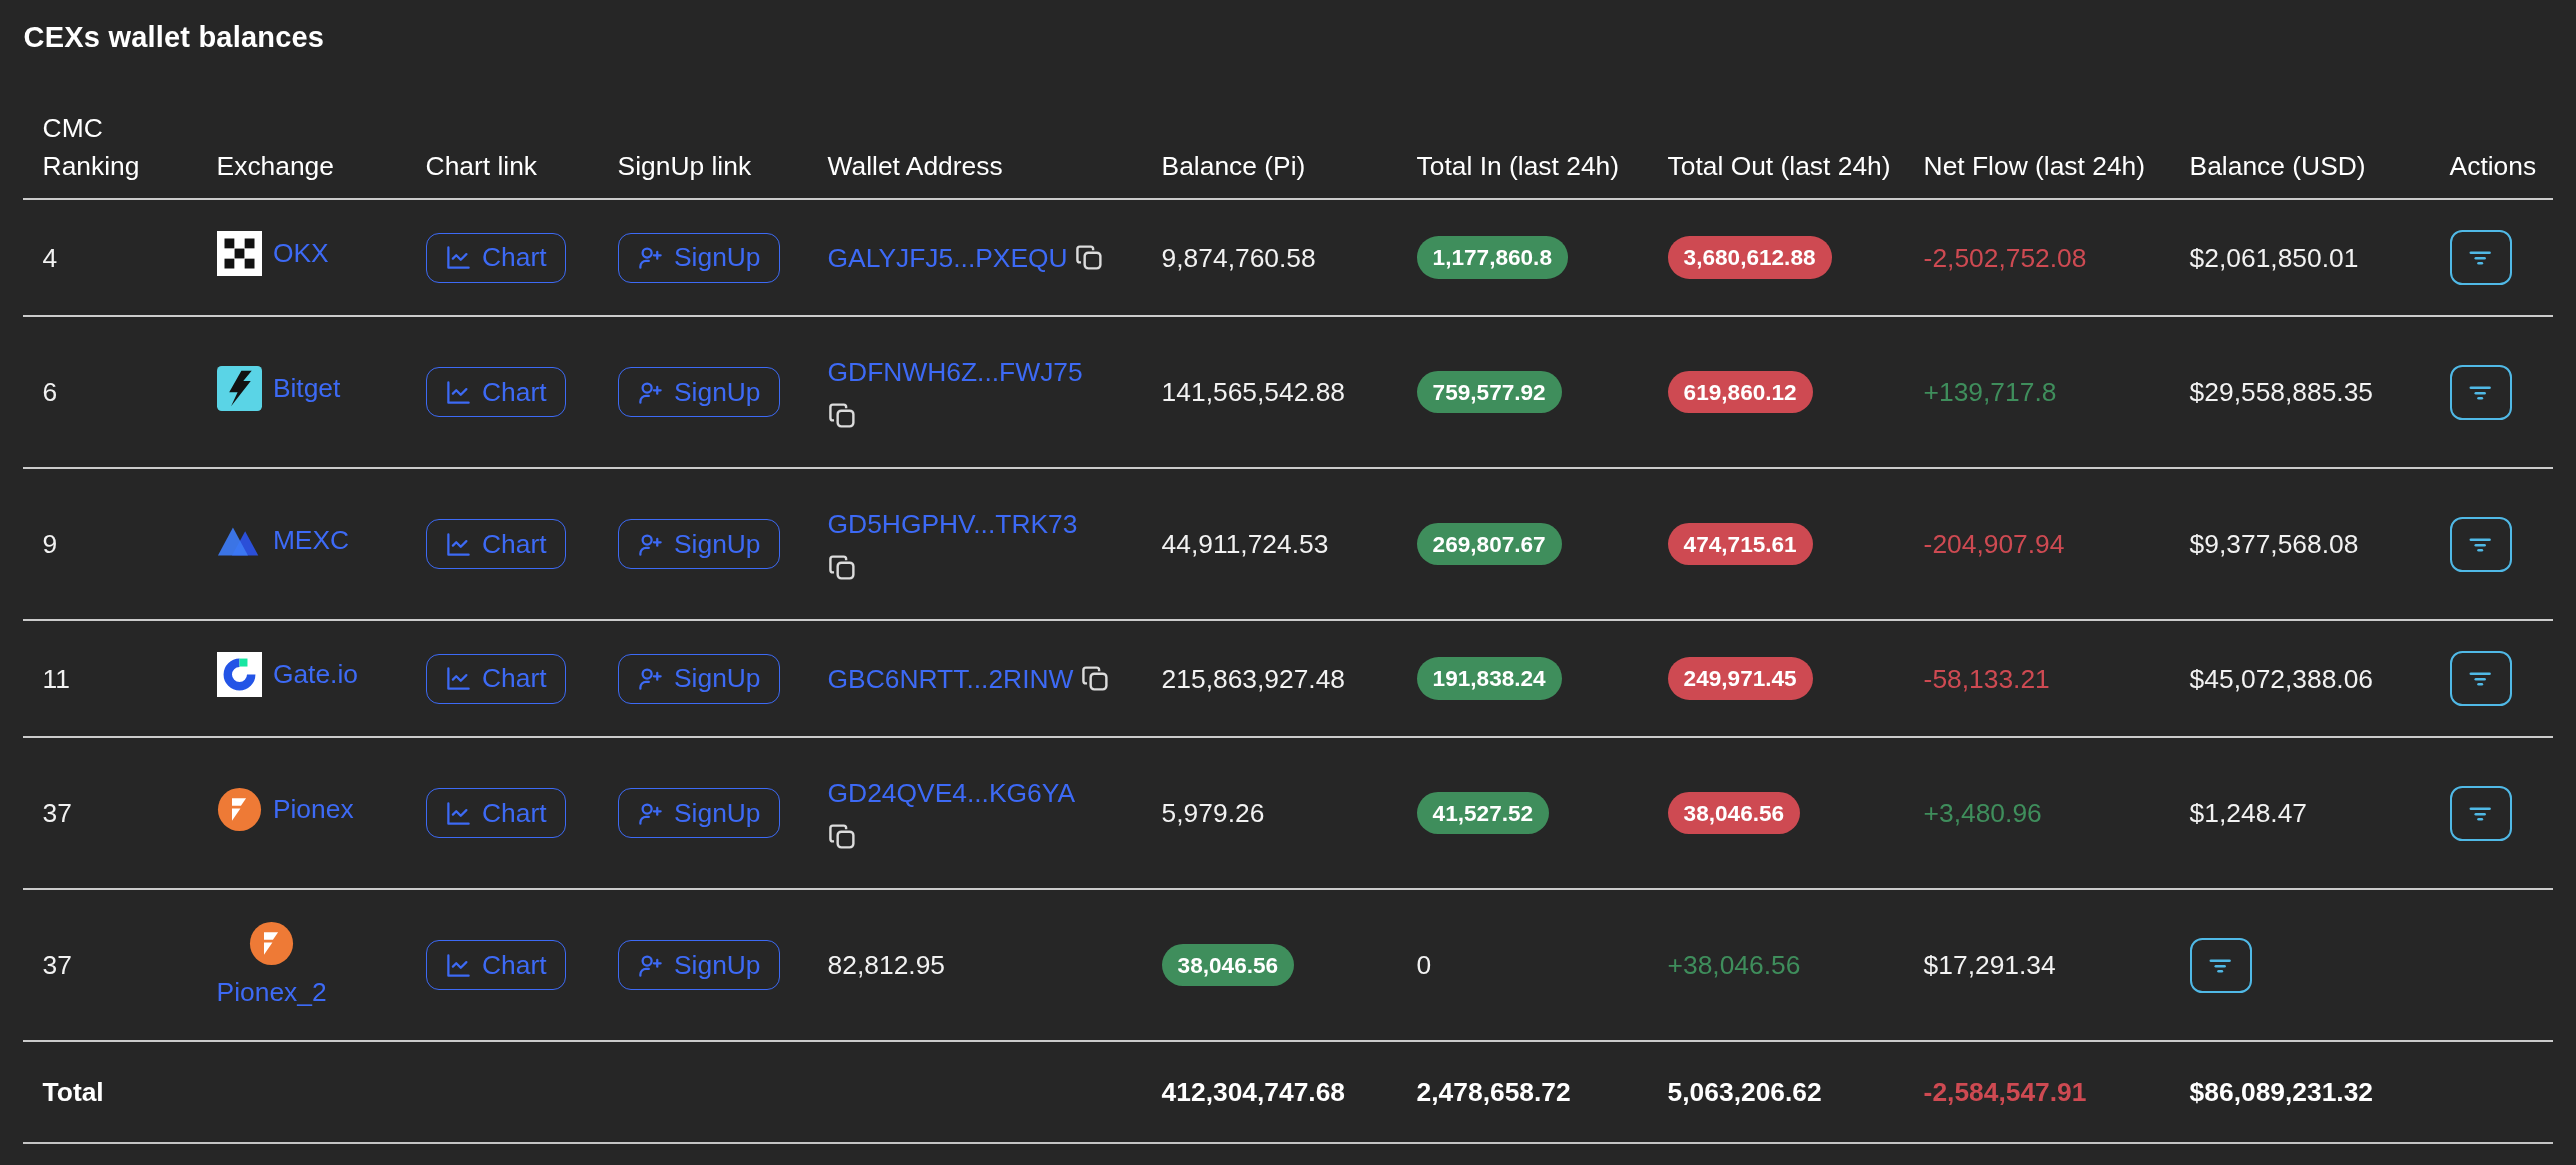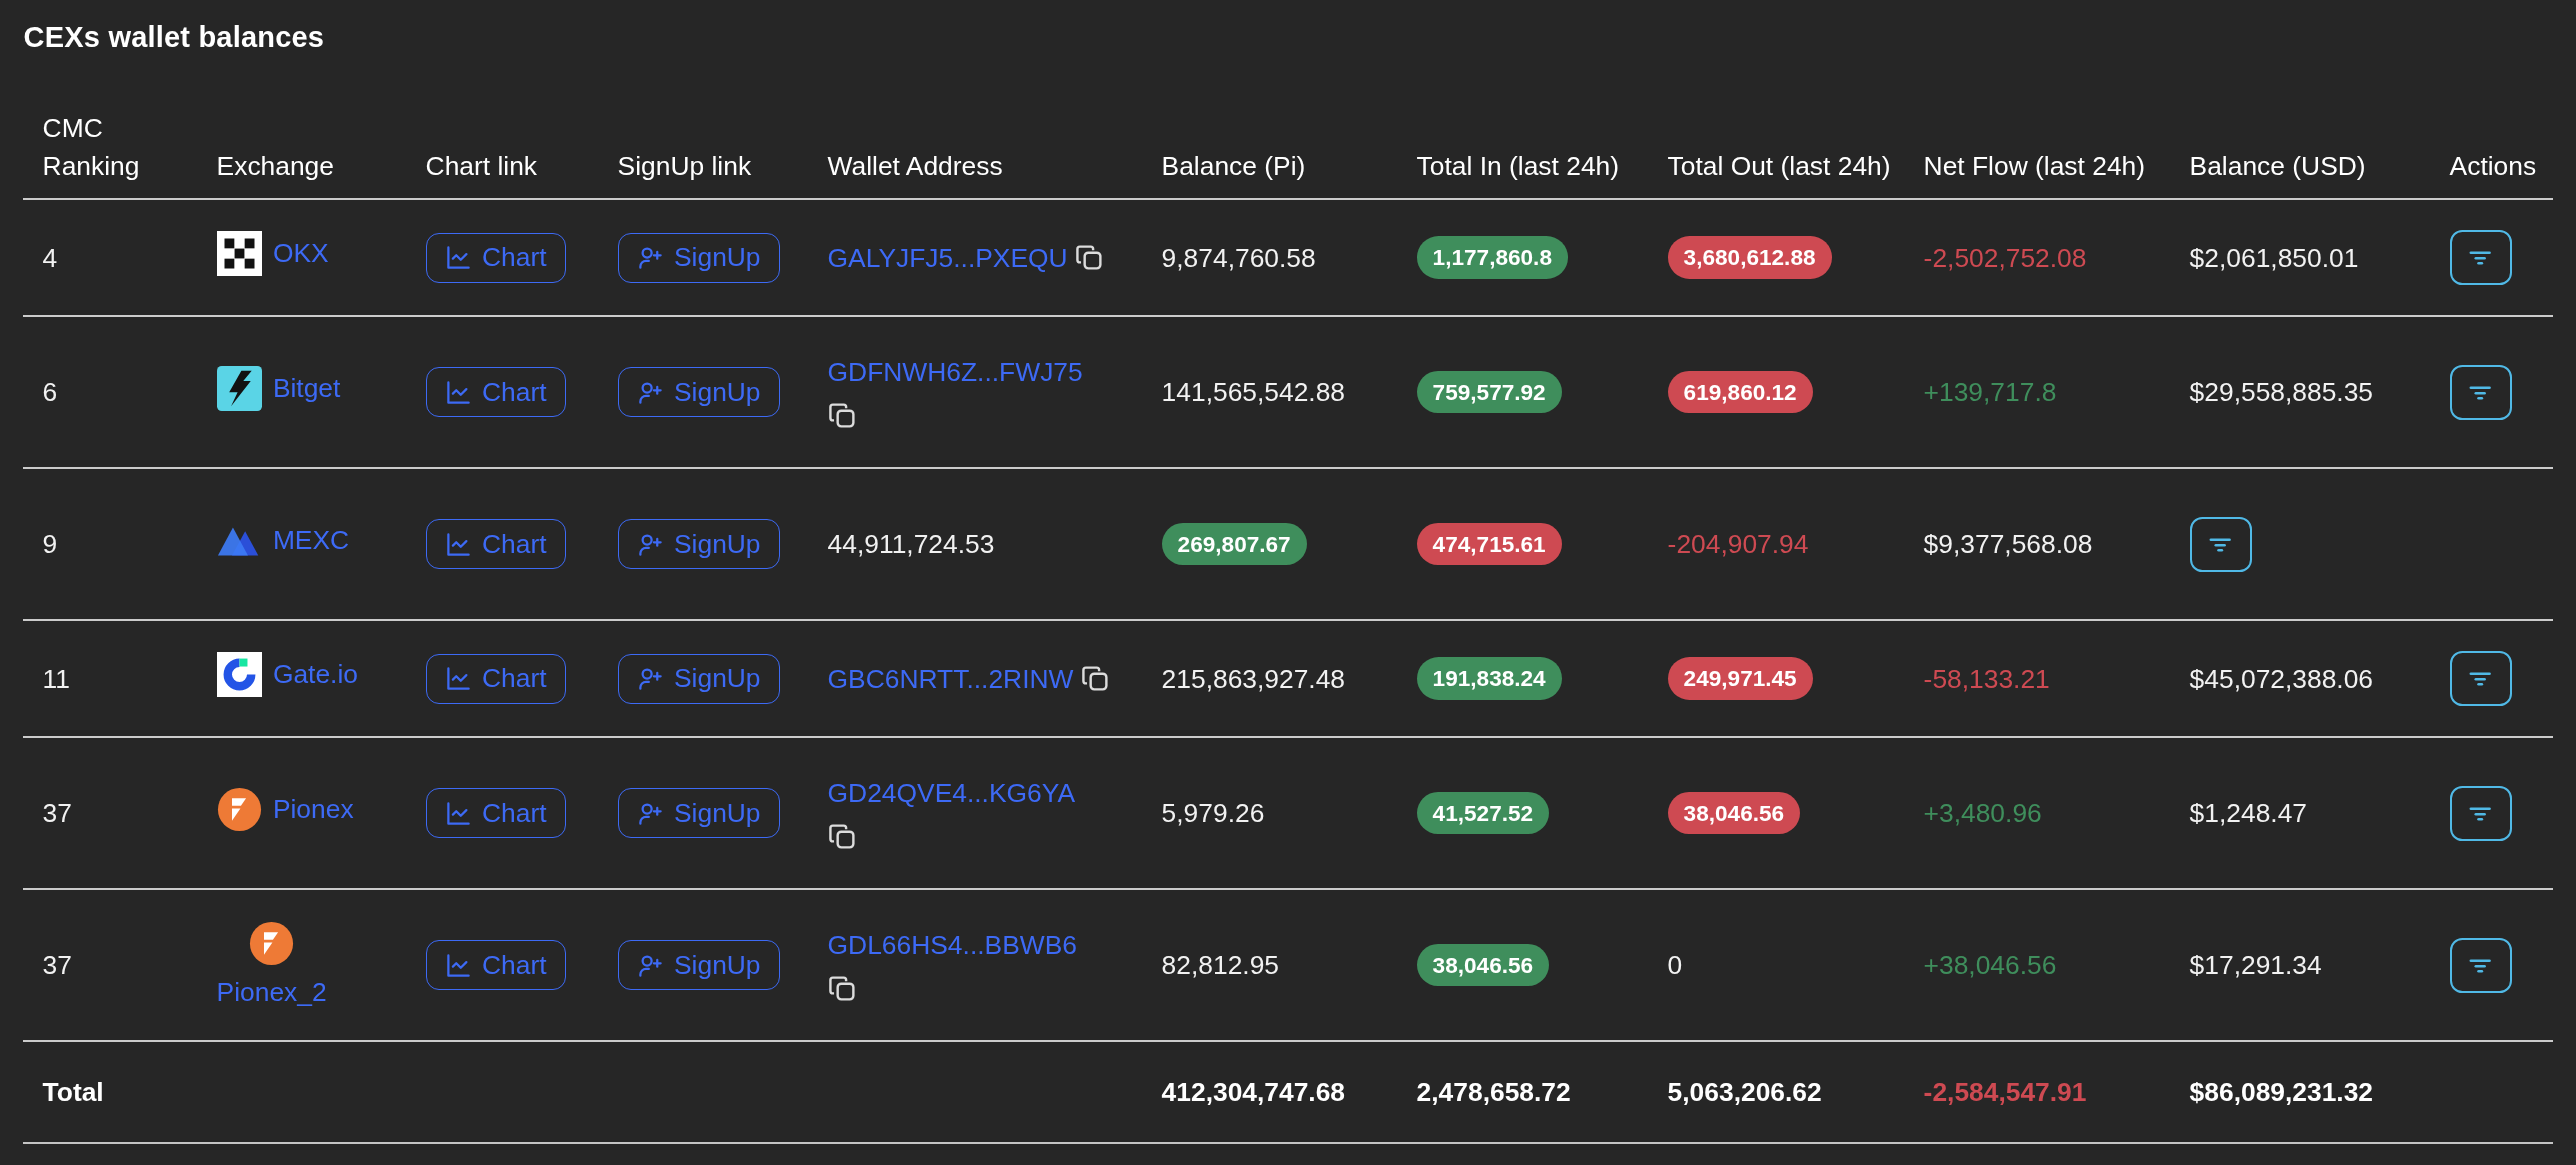--- a/index.html
+++ b/index.html
@@ -242,20 +242,31 @@
               <span class="bicon">
                 <svg viewBox="0 0 24 24" fill="none" stroke="currentColor" stroke-width="2" stroke-linecap="round" stroke-linejoin="round">
                   <circle cx="9" cy="8" r="4"></circle>
                   <path d="M3 21v-1a5 5 0 0 1 5-5h2.5"></path>
                   <path d="M18 7v6"></path>
                   <path d="M15 10h6"></path>
                 </svg>
               </span>
               <span>SignUp</span>
             </button></div>
+          <div class="cell"><span class="wallet-inner wrap">
+              <a class="link wallet-link">GD5HGPHV...TRK73</a>
+              <button class="copy-btn">
+                <span>
+                  <svg viewBox="0 0 24 24" fill="none" stroke="currentColor" stroke-width="2" stroke-linejoin="round">
+                    <rect x="8" y="8" width="13" height="13" rx="3"></rect>
+                    <path d="M5 16H4a2 2 0 0 1-2-2V5a2 2 0 0 1 2-2h9a2 2 0 0 1 2 2v1"></path>
+                  </svg>
+                </span>
+              </button>
+            </span></div>
           <div class="cell">44,911,724.53</div>
           <div class="cell"><span class="badge badge-green">269,807.67</span></div>
           <div class="cell"><span class="badge badge-red">474,715.61</span></div>
           <div class="cell"><span class="net neg">-204,907.94</span></div>
           <div class="cell">$9,377,568.08</div>
           <div class="cell"><button class="actions-btn">
               <span>
                 <svg viewBox="0 0 24 24" fill="none" stroke="currentColor" stroke-width="2.4" stroke-linecap="round">
                   <path d="M3.5 8h17"></path>
                   <path d="M8 13h8"></path>
@@ -409,31 +420,20 @@
               <span class="bicon">
                 <svg viewBox="0 0 24 24" fill="none" stroke="currentColor" stroke-width="2" stroke-linecap="round" stroke-linejoin="round">
                   <circle cx="9" cy="8" r="4"></circle>
                   <path d="M3 21v-1a5 5 0 0 1 5-5h2.5"></path>
                   <path d="M18 7v6"></path>
                   <path d="M15 10h6"></path>
                 </svg>
               </span>
               <span>SignUp</span>
             </button></div>
-          <div class="cell"><span class="wallet-inner wrap">
-              <a class="link wallet-link">GDL66HS4...BBWB6</a>
-              <button class="copy-btn">
-                <span>
-                  <svg viewBox="0 0 24 24" fill="none" stroke="currentColor" stroke-width="2" stroke-linejoin="round">
-                    <rect x="8" y="8" width="13" height="13" rx="3"></rect>
-                    <path d="M5 16H4a2 2 0 0 1-2-2V5a2 2 0 0 1 2-2h9a2 2 0 0 1 2 2v1"></path>
-                  </svg>
-                </span>
-              </button>
-            </span></div>
           <div class="cell">82,812.95</div>
           <div class="cell"><span class="badge badge-green">38,046.56</span></div>
           <div class="cell"><span>0</span></div>
           <div class="cell"><span class="net pos">+38,046.56</span></div>
           <div class="cell">$17,291.34</div>
           <div class="cell"><button class="actions-btn">
               <span>
                 <svg viewBox="0 0 24 24" fill="none" stroke="currentColor" stroke-width="2.4" stroke-linecap="round">
                   <path d="M3.5 8h17"></path>
                   <path d="M8 13h8"></path>

